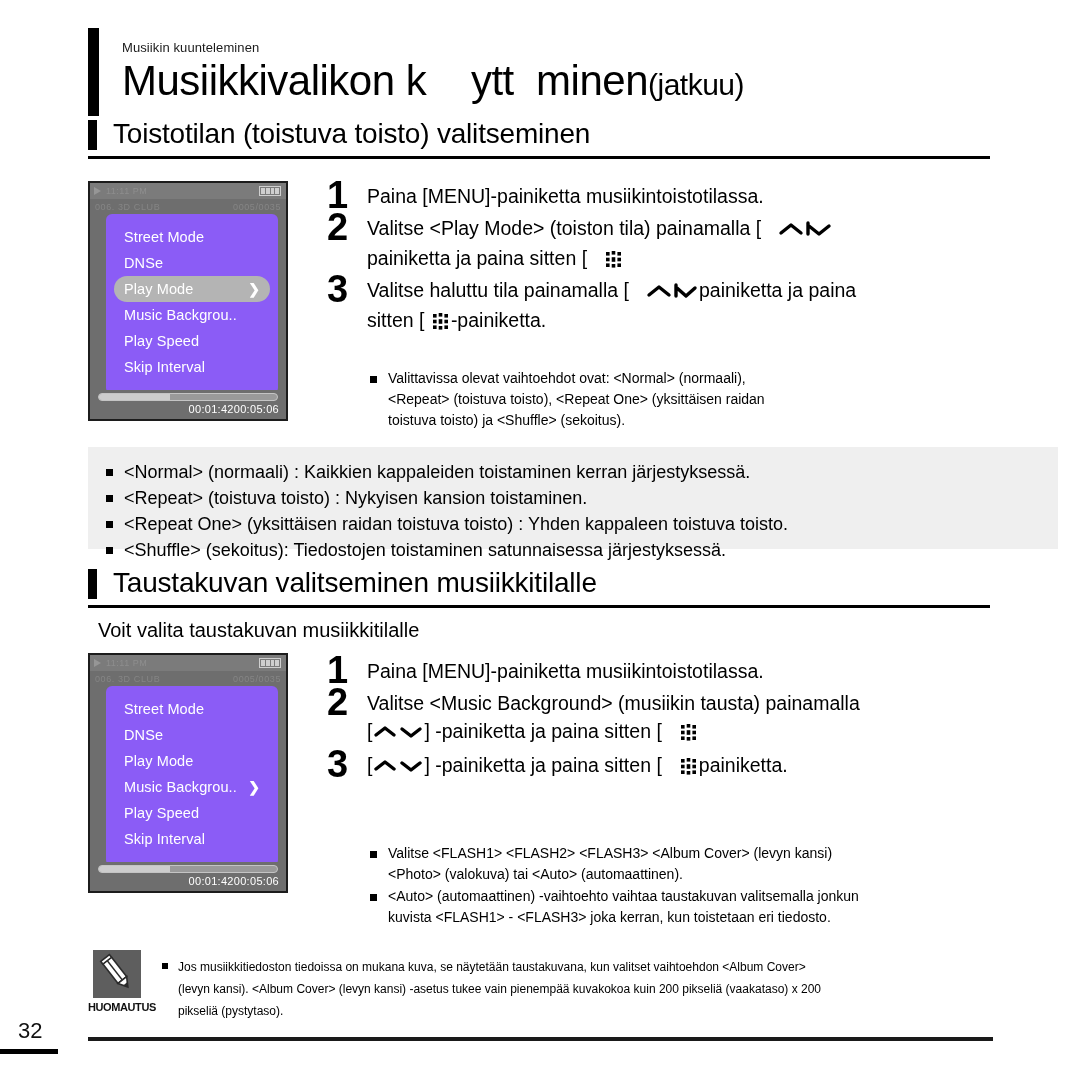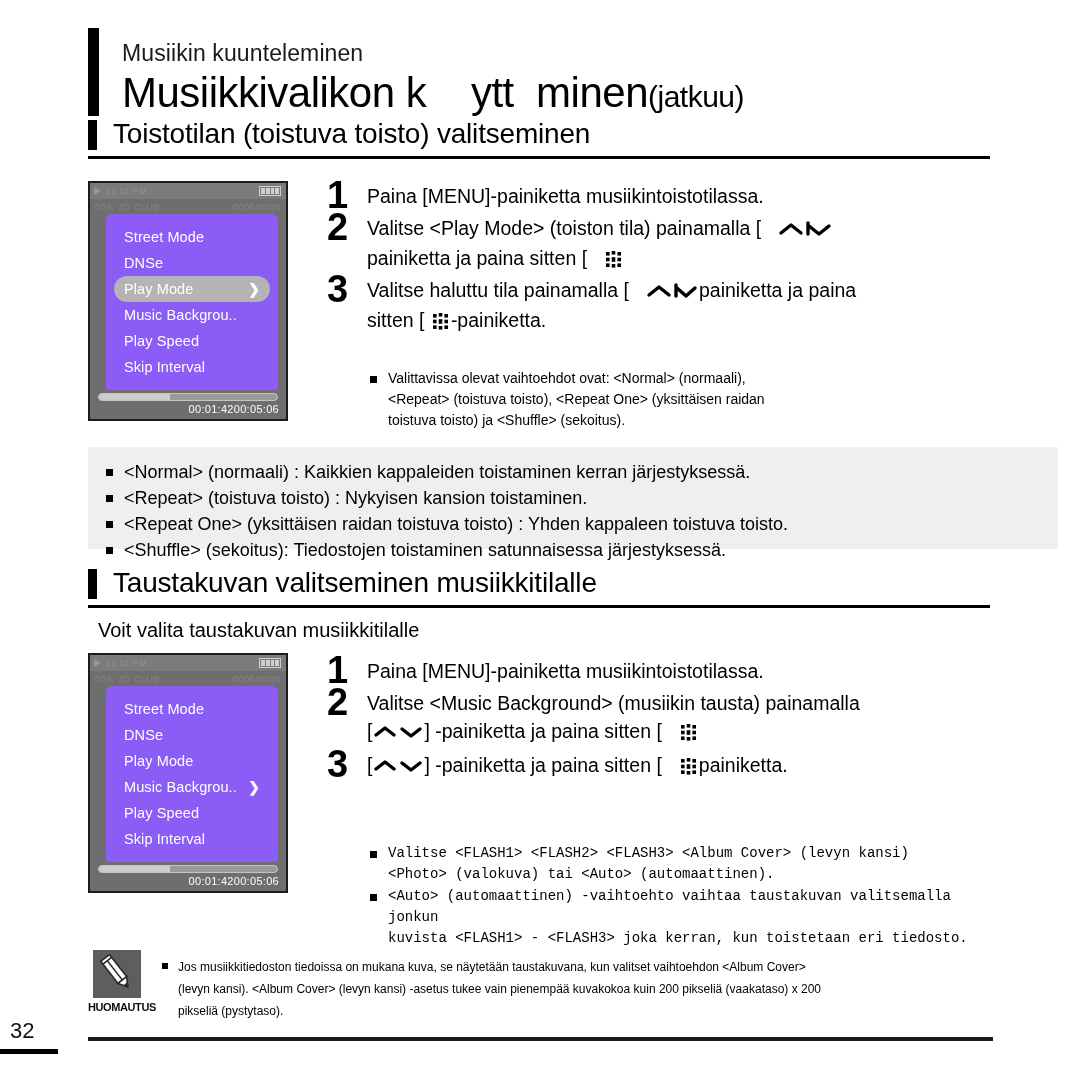--- a/index.html
+++ b/index.html
@@ -12,21 +12,21 @@
   }
   .page { position: relative; width: 1080px; height: 1080px; }
 
   
   .header { position: absolute; left: 88px; top: 14px; width: 912px; }
   .header-bar {
     position: absolute; left: 0; top: 14px;
     width: 11px; height: 88px; background: #000;
   }
   .eyebrow {
-    margin-left: 34px; font-size: 23px; letter-spacing: .1px;
+    margin-left: 34px; font-size: 13px; letter-spacing: .1px;
     padding-top: 26px; color: #1a1a1a;
   }
   .title {
     margin-left: 34px; font-size: 42px; font-weight: 400;
     letter-spacing: -.5px; line-height: 1.12; margin-top: 2px;
     white-space: pre;
   }
   .title .suffix { font-size: 30px; }
 
   
@@ -159,21 +159,21 @@
   }
   .note-text { padding-top: 6px; flex: 1; }
   .note-text li { font-size: 12px; line-height: 22px; padding-left: 18px; }
   .note-text li::before { top: 7px; width: 6px; height: 6px; }
   .note-rule {
     height: 4px; background: #1a1a1a; width: 905px; margin-top: 14px;
   }
 
   
   .pagenum {
-    position: absolute; left: 10px; bottom: 36px;
+    position: absolute; left: 18px; bottom: 36px;
     font-size: 22px; color: #111;
   }
   .pagerule {
     position: absolute; left: 0; bottom: 26px;
     width: 58px; height: 5px; background: #000;
   }
 </style>
 </head>
 <body>
 
@@ -385,21 +385,21 @@
                   <rect x="12.4" y="6.7" width="3.6" height="3.6"></rect>
                   <rect x="1" y="12.4" width="3.6" height="3.6"></rect>
                   <rect x="6.7" y="13" width="3.6" height="3.6"></rect>
                   <rect x="12.4" y="12.4" width="3.6" height="3.6"></rect>
                 </g>
               </svg></span>painiketta.</div>
       </div>
     </div>
   </div>
 
-  <ul class="blist" style="position:absolute; left:368px; top:843px; width:630px;font-family:Liberation Mono, monospace;">
+  <ul class="blist" style="position:absolute; left:368px; top:843px; width:630px;">
     <li><span id="sb2a" style="white-space: pre-line;">Valitse &lt;FLASH1&gt; &lt;FLASH2&gt; &lt;FLASH3&gt; &lt;Album Cover&gt; (levyn kansi)
 &lt;Photo&gt; (valokuva) tai &lt;Auto&gt; (automaattinen).</span></li>
     <li><span id="sb2b" style="white-space: pre-line;">&lt;Auto&gt; (automaattinen) -vaihtoehto vaihtaa taustakuvan valitsemalla jonkun
 kuvista &lt;FLASH1&gt; - &lt;FLASH3&gt; joka kerran, kun toistetaan eri tiedosto.</span></li>
   </ul>
 
   <div class="note" style="top:950px;">
     <div class="note-inner">
       <div class="note-badge">
         <div class="note-icon">

